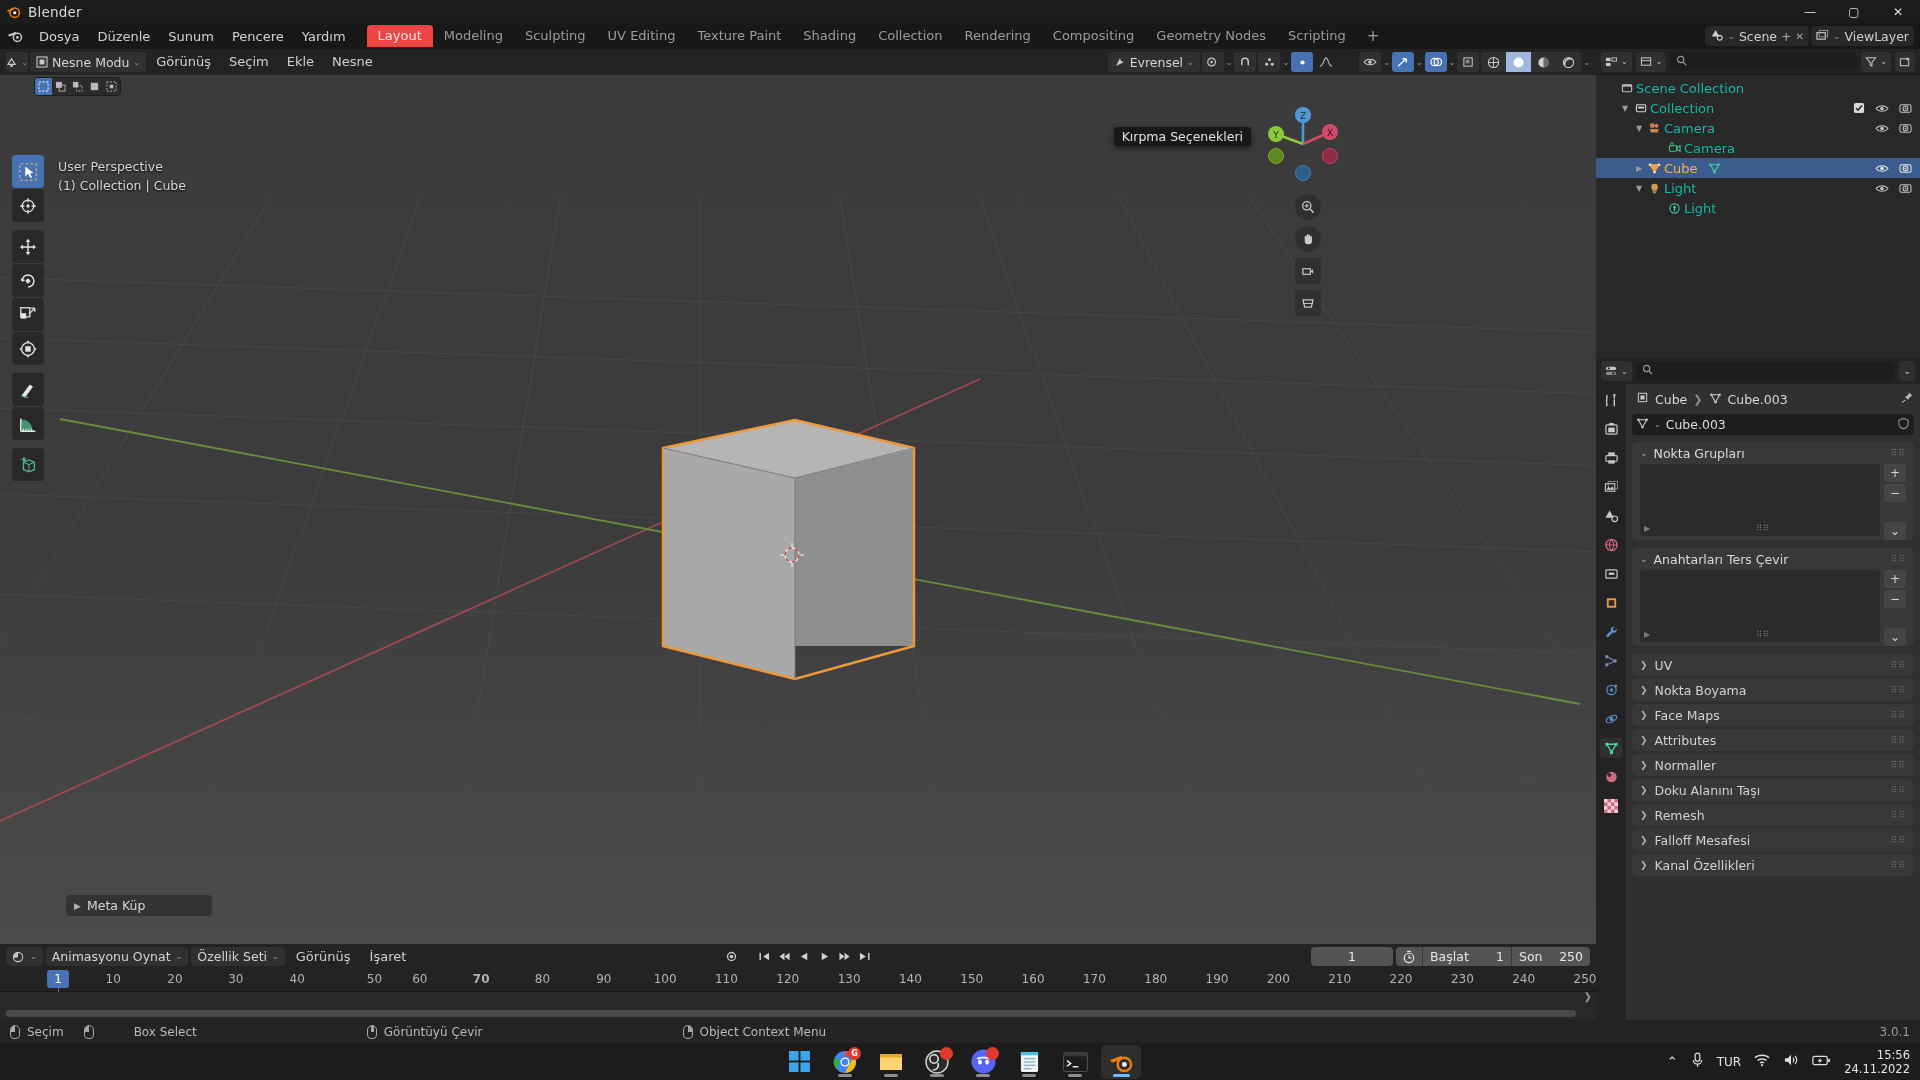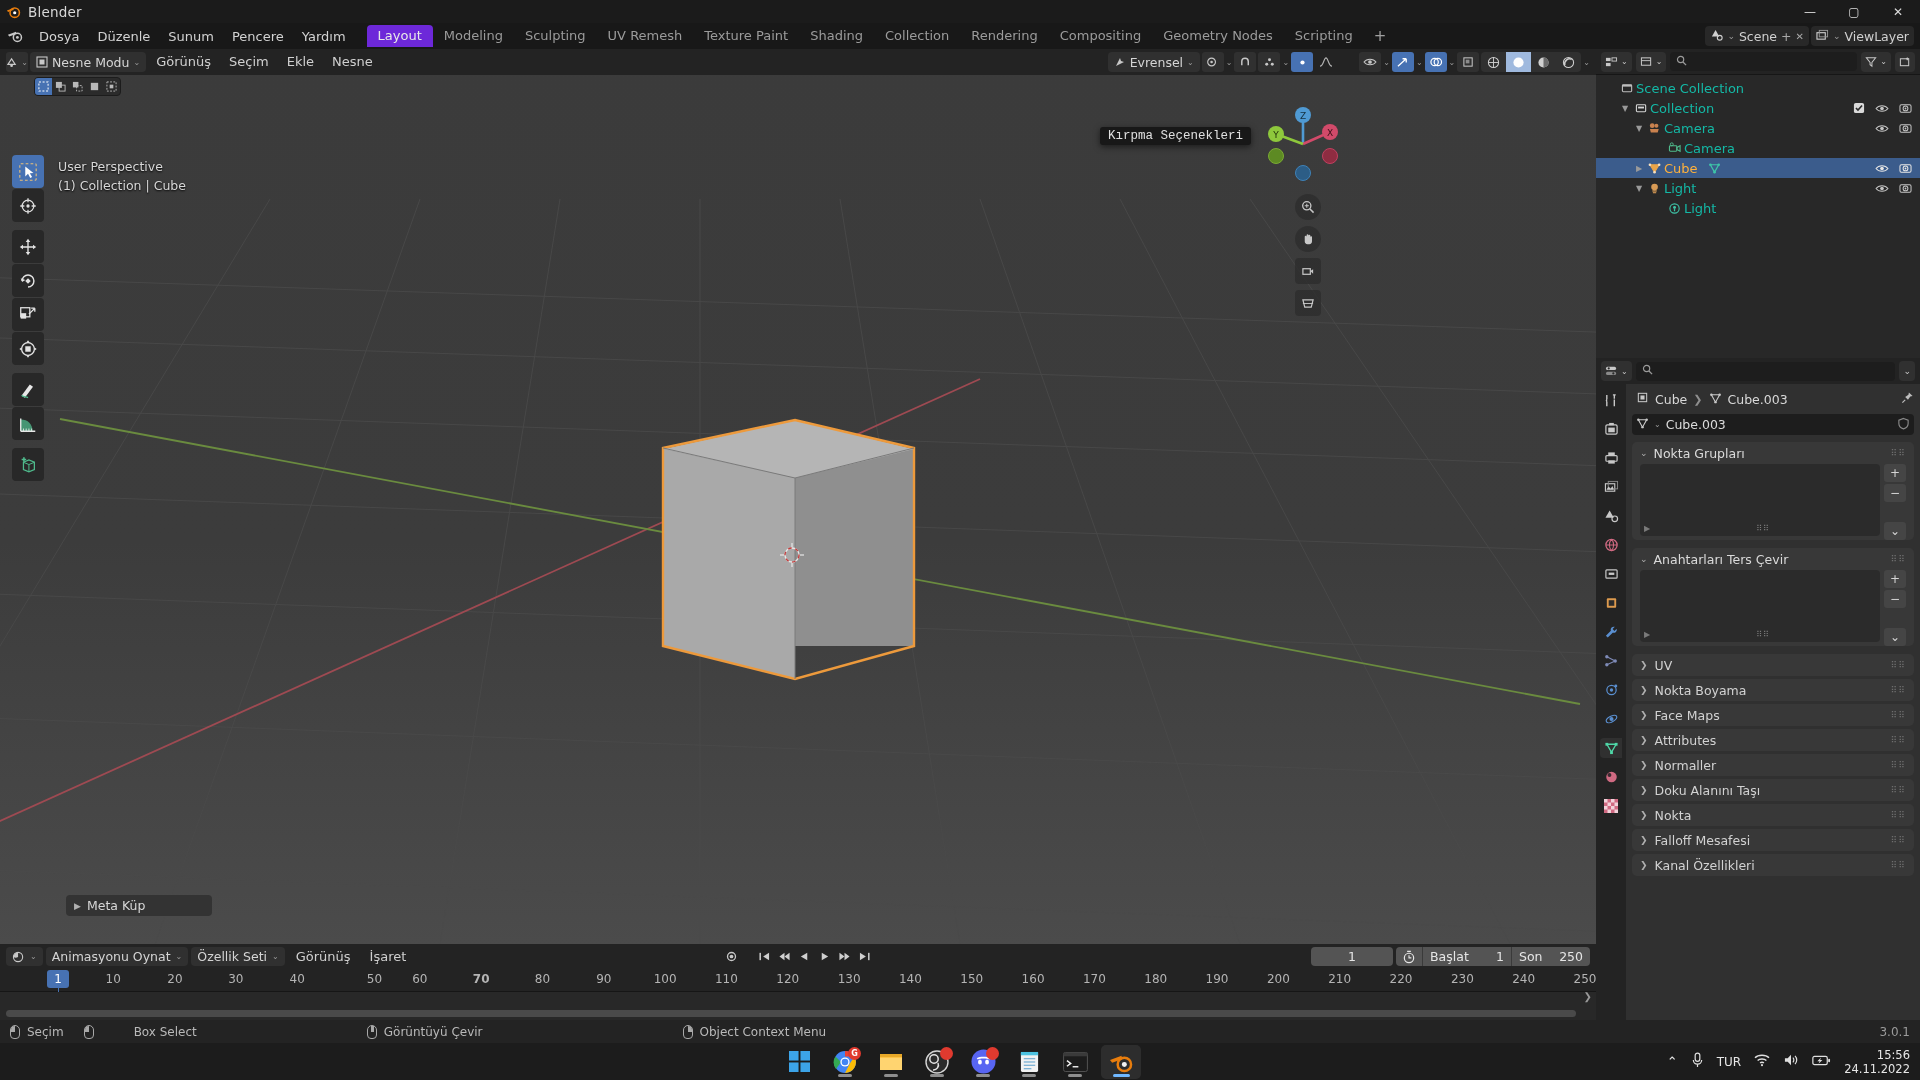--- a/index.html
+++ b/index.html
@@ -18,21 +18,21 @@
 
   
   #topbar{ position:absolute; left:0; top:23px; width:1920px; height:26px;
     background:#181818; display:flex; align-items:center; }
   .bl-logo{ width:30px; display:flex; justify-content:center; align-items:center; }
   .menu-item{ padding:0 9px; height:19px; line-height:19px; font-size:13px; color:#d2d2d2;
     border-radius:3px; }
   .ws-tabs{ display:flex; align-items:center; margin-left:12px; height:26px; }
   .ws-tab{ padding:0 11px; height:22px; line-height:22px; font-size:13px; color:#9b9b9b;
      border-radius:4px 4px 0 0; }
-  .ws-tab.active{ background:#6d28d9; color:#e8e8e8; }
+  .ws-tab.active{ background:#ef4444; color:#e8e8e8; }
   .ws-plus{ padding:0 10px; color:#a0a0a0; font-size:15px; line-height:22px;}
   .topbar-right{ margin-left:auto; display:flex; align-items:center; height:26px; padding-right:6px; gap:2px;}
   .tb-field{ height:20px; background:#282828; border-radius:4px; display:flex; align-items:center;
      padding:0 5px; gap:4px; font-size:12.5px; color:#d0d0d0; }
 
   
   #viewport{ position:absolute; left:0; top:49px; width:1596px; height:895px; background:#3c3c3c; }
   #vp-header{ position:absolute; left:0; top:0; width:1596px; height:26px; background:#232323;
      display:flex; align-items:center; padding:0 6px; gap:2px; }
   .vh-btn{ height:20px; background:#303030; border-radius:4px; display:flex; align-items:center;
@@ -69,21 +69,21 @@
   
   #gizmo{ position:absolute; right:250px; top:52px; width:86px; height:86px; }
   #navbtns{ position:absolute; right:275px; top:145px; display:flex; flex-direction:column; gap:6px; }
   .navb{ width:26px; height:26px; border-radius:50%; background:#2d2d2dcc;
      display:flex; align-items:center; justify-content:center; color:#c5c5c5; font-size:12px;}
   .navb.sq{ border-radius:4px; }
 
   
   #tooltip{ position:absolute; right:345px; top:78px; background:#181818;
      padding:2px 8px; border-radius:3px; font-size:12.5px; color:#e0e0e0;
-     box-shadow:0 2px 6px #0008;font-family:Liberation Mono, monospace; }
+     box-shadow:0 2px 6px #0008; }
 
   
   #oppanel{ position:absolute; left:66px; bottom:28px; width:146px; height:21px;
      background:#333; border-radius:4px; display:flex; align-items:center; gap:6px;
      padding:0 8px; font-size:12.5px; color:#d7d7d7; }
 
   
   #cursor{ position:absolute; left:381px; top:508px; width:0; height:0; }
 
   
@@ -235,21 +235,21 @@
   <div class="menu-item">Dosya</div>
   <div class="menu-item">Düzenle</div>
   <div class="menu-item">Sunum</div>
   <div class="menu-item">Pencere</div>
   <div class="menu-item">Yardım</div>
 
   <div class="ws-tabs">
     <div class="ws-tab active">Layout</div>
     <div class="ws-tab">Modeling</div>
     <div class="ws-tab">Sculpting</div>
-    <div class="ws-tab">UV Remesh</div>
+    <div class="ws-tab">UV Editing</div>
     <div class="ws-tab">Texture Paint</div>
     <div class="ws-tab">Shading</div>
     <div class="ws-tab">Collection</div>
     <div class="ws-tab">Rendering</div>
     <div class="ws-tab">Compositing</div>
     <div class="ws-tab">Geometry Nodes</div>
     <div class="ws-tab">Scripting</div>
     <div class="ws-plus">+</div>
   </div>
 
@@ -1048,21 +1048,21 @@
         <span>Normaller</span>
         <span class="grip">⠿⠿</span>
       </div>
       <div class="crow">
         <span class="tri">❯</span>
         <span>Doku Alanını Taşı</span>
         <span class="grip">⠿⠿</span>
       </div>
       <div class="crow">
         <span class="tri">❯</span>
-        <span>Nokta</span>
+        <span>Remesh</span>
         <span class="grip">⠿⠿</span>
       </div>
       <div class="crow">
         <span class="tri">❯</span>
         <span>Falloff Mesafesi</span>
         <span class="grip">⠿⠿</span>
       </div>
       <div class="crow">
         <span class="tri">❯</span>
         <span>Kanal Özellikleri</span>

